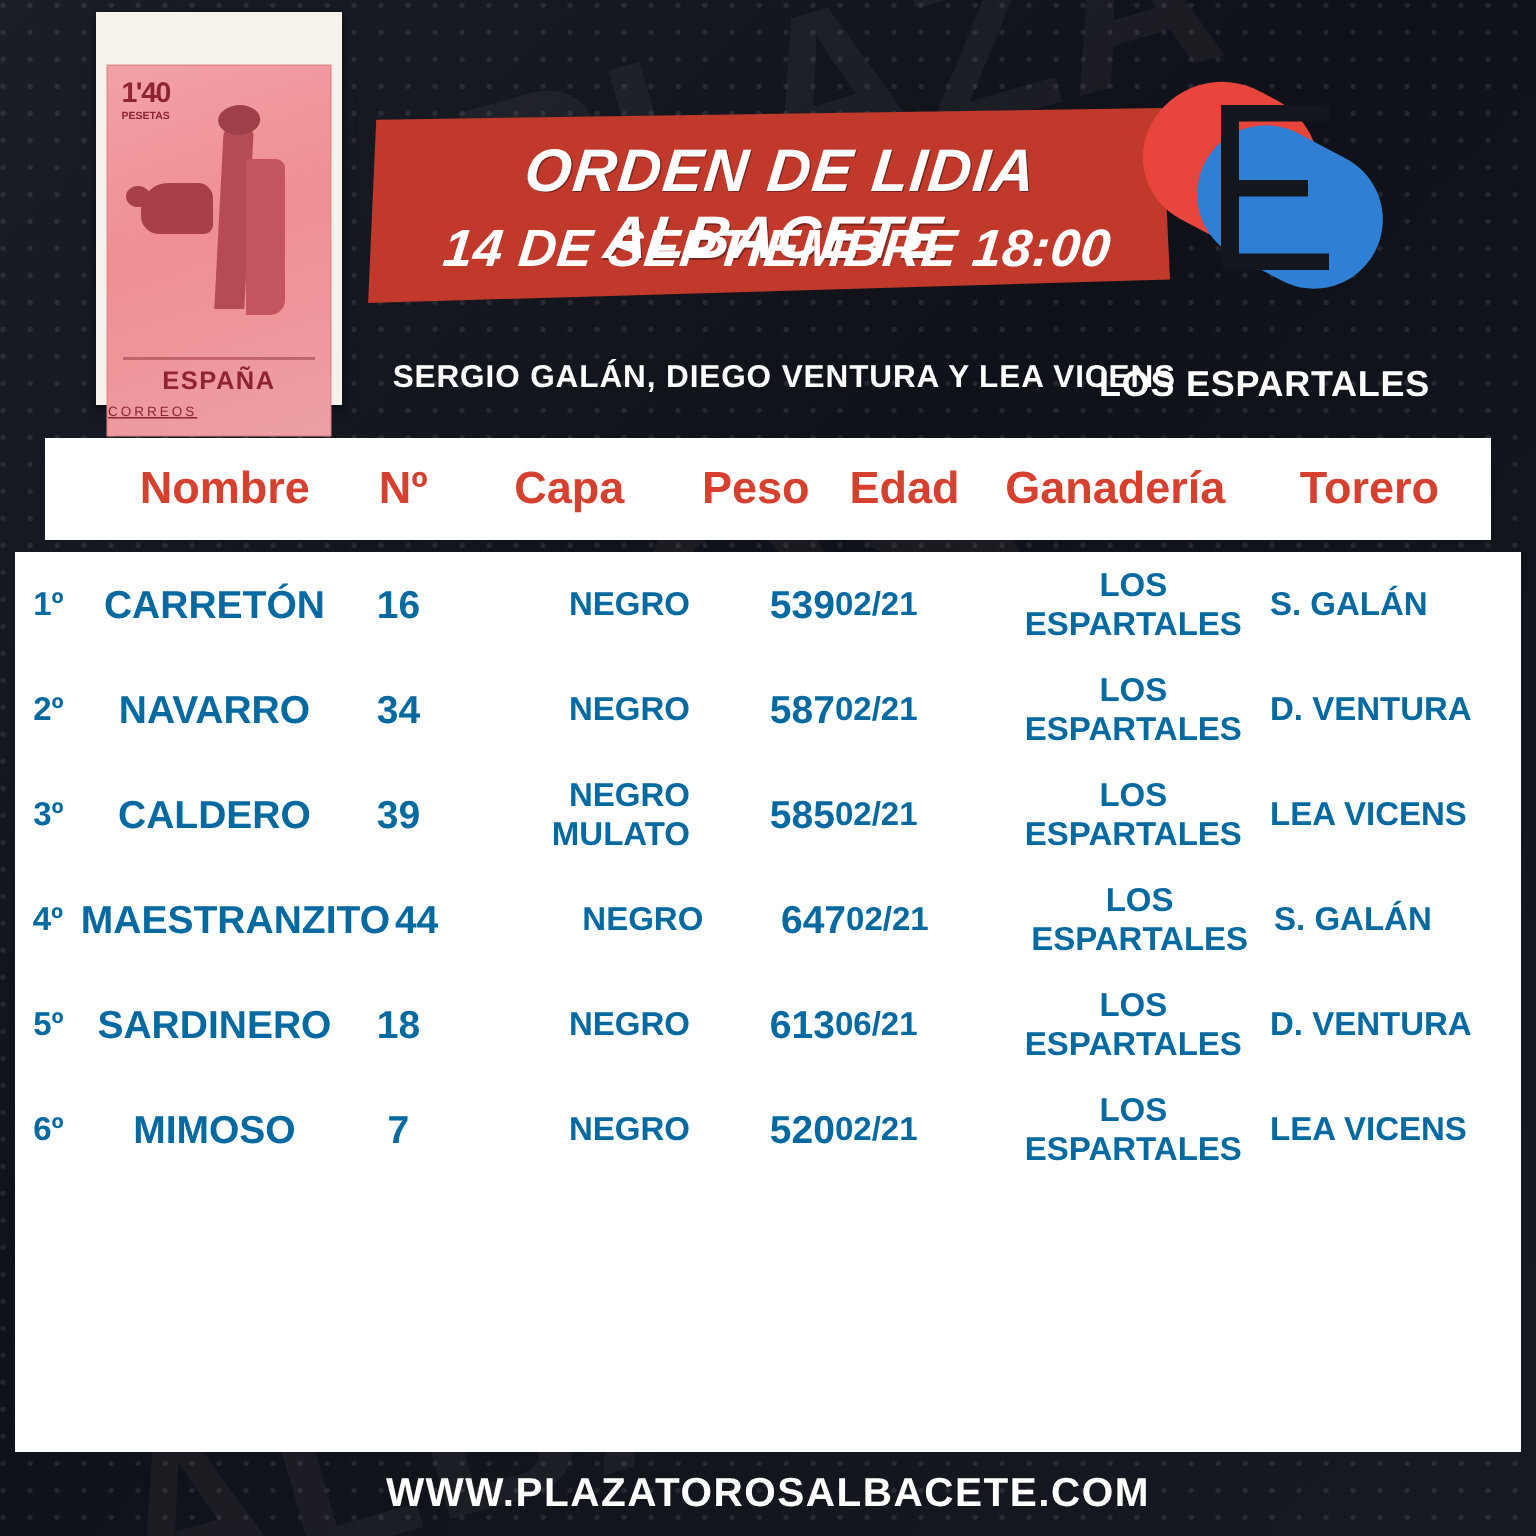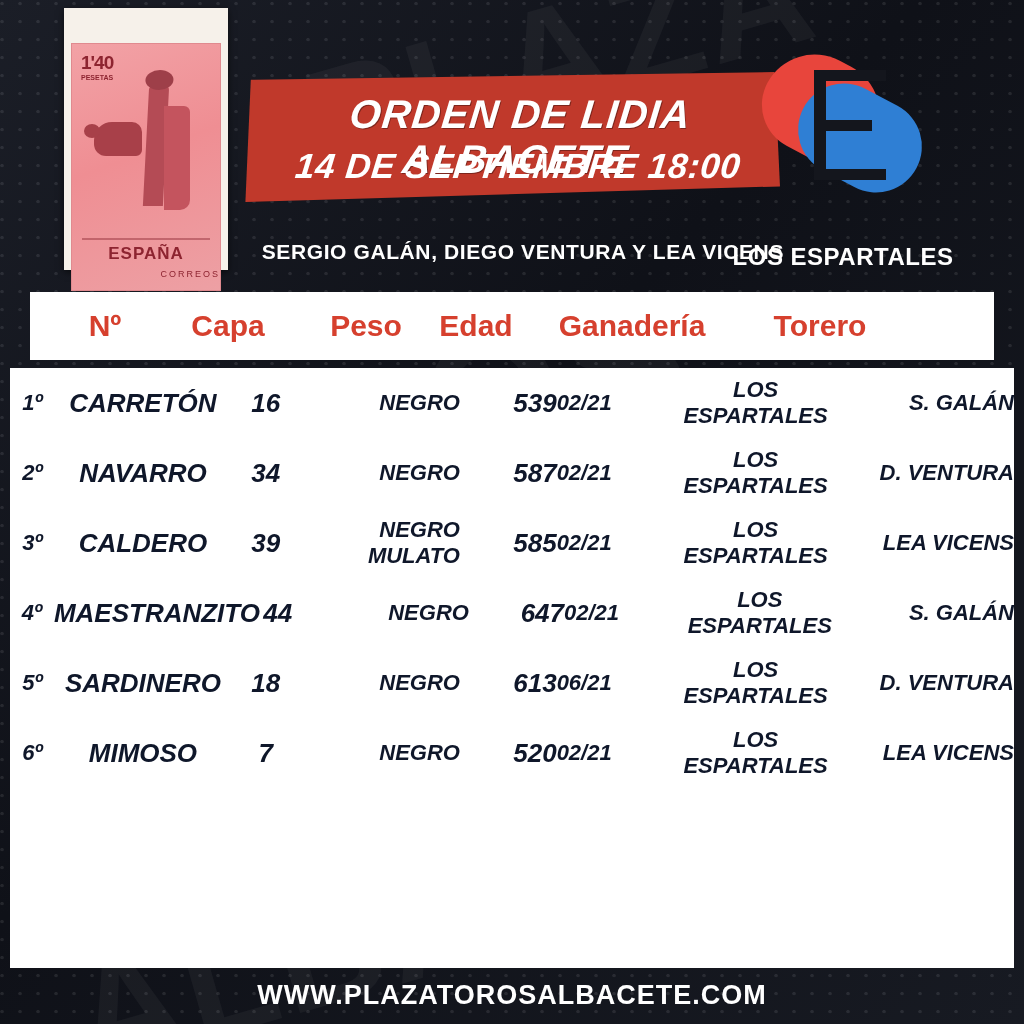--- a/index.html
+++ b/index.html
@@ -91,22 +91,22 @@
     position: absolute; left: 10px; right: 10px; bottom: 50px;
     height: 2px; background: rgba(140,40,50,0.45);
   }
   .stamp-country {
     position: absolute; left: 0; right: 0; bottom: 26px;
     text-align: center; color: #8d2430;
     font-weight: bold; font-size: 17px; letter-spacing: 1px;
   }
   .stamp-correos {
     position: absolute; left: 0; right: 0; bottom: 11px;
-    text-align: right; color: #8d2430;
-    font-size: 9px; letter-spacing: 2px;
+    text-align: left; color: #8d2430;
+    font-size: 9px; letter-spacing: 2px; text-decoration: underline;
   }
 
   .title-banner {
     position: absolute;
     left: 240px; top: 72px;
     width: 540px; height: 130px;
     background: #c0392b;
     clip-path: polygon(2% 6%, 99% 0%, 100% 88%, 1% 100%);
     box-shadow: 0 3px 10px rgba(0,0,0,0.5);
   }
@@ -185,32 +185,31 @@
   .hcell {
     color: #d6402e;
     font-weight: bold;
     font-size: 30px;
     text-align: center;
   }
   .row {
     display: flex;
     align-items: center;
     height: 70px;
-    color: #0f172a;
+    color: #0369a1;
     font-weight: bold;
-    font-style: italic;
   }
   .c-ord   { width: 48px;  text-align: center; font-size: 22px; }
   .c-nom   { width: 190px; text-align: center; font-size: 26px; }
   .c-num   { width: 74px;  text-align: center; font-size: 26px; }
   .c-capa  { width: 172px; text-align: right; font-size: 22px; }
   .c-peso  { width: 104px; text-align: right; font-size: 26px; }
   .c-edad  { width: 116px; text-align: left; font-size: 22px; }
   .c-gan   { width: 196px; text-align: center; font-size: 22px; }
-  .c-tor   { width: 180px; text-align: right; font-size: 22px; }
+  .c-tor   { width: 180px; text-align: left; font-size: 22px; }
 
   
   .h-ord  { width: 38px; }
   .h-nom  { width: 190px; }
   .h-num  { width: 74px; }
   .h-capa { width: 172px; }
   .h-peso { width: 104px; }
   .h-edad { width: 116px; }
   .h-gan  { width: 196px; }
   .h-tor  { width: 180px; }
@@ -263,20 +262,21 @@
           <i class="h1"></i>
           <i class="h2"></i>
           <i class="h3"></i>
       </div>
     </div>
     <div class="ganaderia-name">LOS ESPARTALES</div>
   </div>
 
   <div class="table-head">
     <div class="hcell h-ord"></div>
+    <div class="hcell h-nom">Nombre</div>
     <div class="hcell h-num">Nº</div>
     <div class="hcell h-capa">Capa</div>
     <div class="hcell h-peso">Peso</div>
     <div class="hcell h-edad">Edad</div>
     <div class="hcell h-gan">Ganadería</div>
     <div class="hcell h-tor">Torero</div>
   </div>
 
   <div class="table-body">
 

